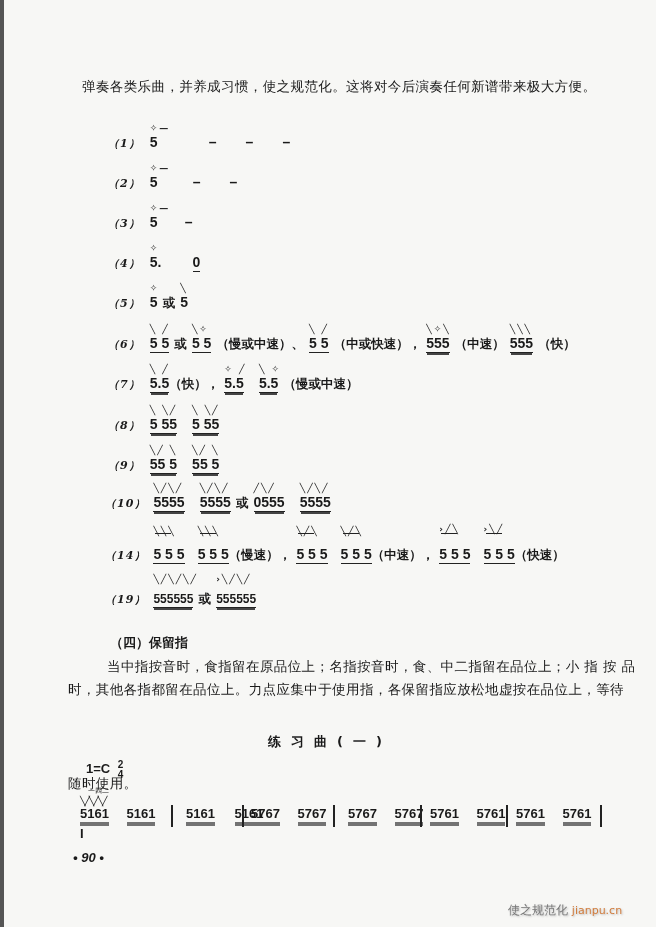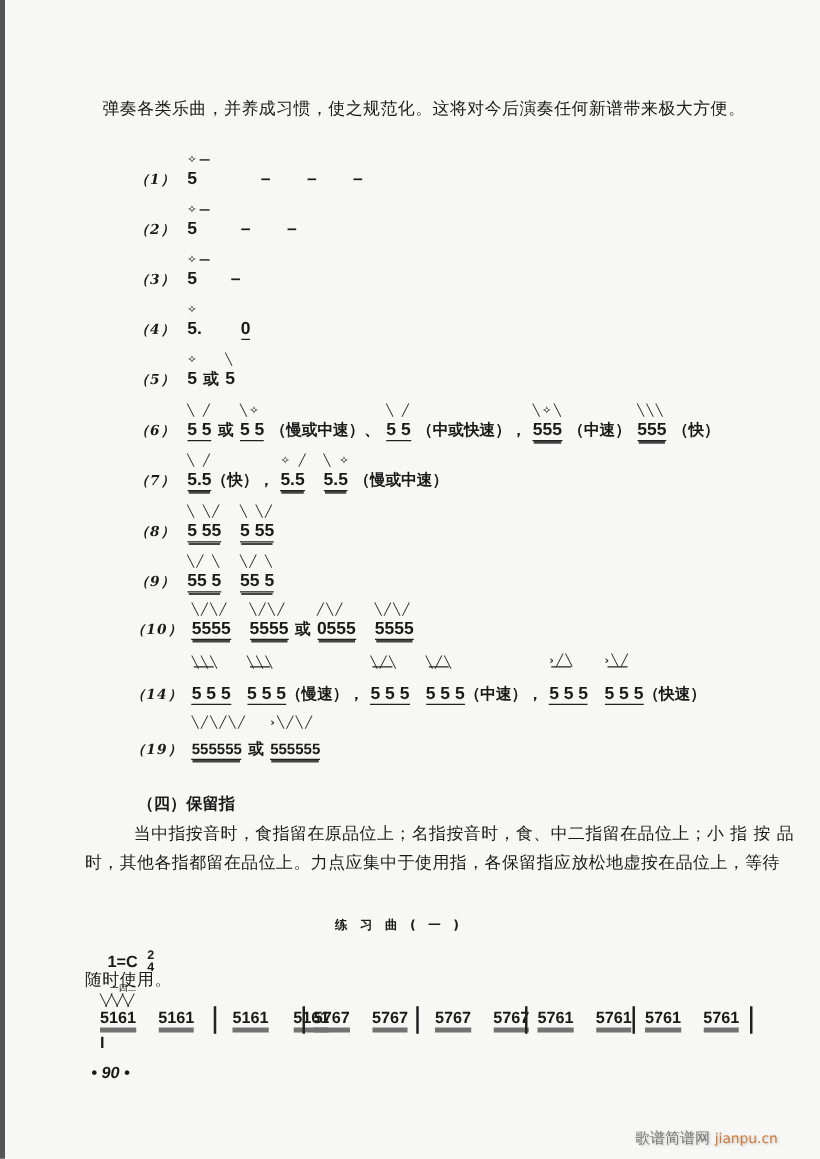--- a/index.html
+++ b/index.html
@@ -14,21 +14,21 @@
   .para { font-size: 13.5px; font-weight: normal; letter-spacing: 0.4px; }
   .item-label { font-size: 11px; font-style: italic; font-weight: bold; letter-spacing: 1px; }
   .note { font-family: "Liberation Sans", sans-serif; font-weight: bold; font-size: 14px; display: inline-block; position: relative; }
   .ul1 { border-bottom: 1.5px solid #222; padding-bottom: 1px; }
   .ul2 { border-bottom: 1.5px solid #222; box-shadow: 0 3px 0 -1px #444; padding-bottom: 1px; }
   .dash { font-family: "Liberation Sans", sans-serif; font-weight: bold; font-size: 14px; }
   .mark { font-family: "DejaVu Sans", sans-serif; font-size: 9px; position: absolute; left: 0; top: -11px; letter-spacing: 2px; color: #222; }
   .tie { position: absolute; left: 2px; top: -13px; width: 16px; border-top: 1.2px solid #222; }
   .cn { font-size: 12.5px; font-weight: bold; }
   .heading { font-family: "DejaVu Sans", sans-serif; font-size: 13px; font-weight: bold; }
-  .title { font-family: "DejaVu Sans", sans-serif; font-size: 10px; font-weight: bold; letter-spacing: 10px; }
+  .title { font-family: "DejaVu Sans", sans-serif; font-size: 13px; font-weight: bold; letter-spacing: 10px; }
   .score { font-family: "Liberation Sans", sans-serif; font-weight: bold; font-size: 13px; }
   .bar { position: absolute; width: 2px; height: 22px; background: #222; }
   .measure-group { display: inline-block; position: relative; border-bottom: 4px solid #737373; padding-bottom: 1px; }
   .page-num { font-family: "Liberation Sans", sans-serif; font-style: italic; font-size: 13px; font-weight: bold; }
   .watermark { font-family: "DejaVu Sans", sans-serif; font-size: 12px; color: #777; text-shadow: 1px 1px 2px #bbb; }
   .watermark .url { color: #d07a3a; font-size: 11px; }
 </style>
 </head>
 <body>
 
@@ -182,15 +182,15 @@
 
 <div class="abs score" style="left:516px; top:806px;">
   <span class="measure-group">5761</span>
   <span class="measure-group" style="margin-left:14px;">5761</span>
 </div>
 <div class="bar" style="left:600px; top:805px;"></div>
 
 <div class="abs page-num" style="left:73px; top:850px;">• 90 •</div>
 
 <div class="abs watermark" style="left:508px; top:902px;">
-  <span>歌谱简谱网</span>
+  <span>使之规范化</span>
   <span class="url">jianpu.cn</span>
 </div>
 
 </body></html>

